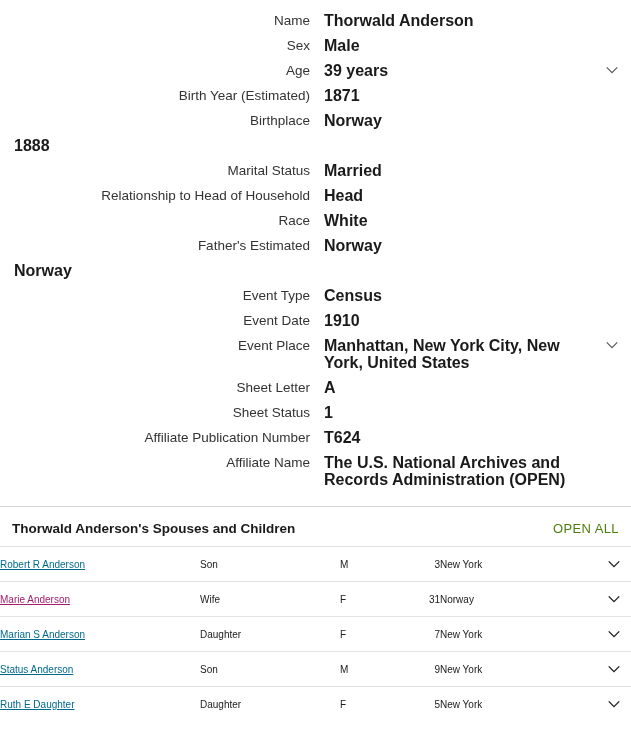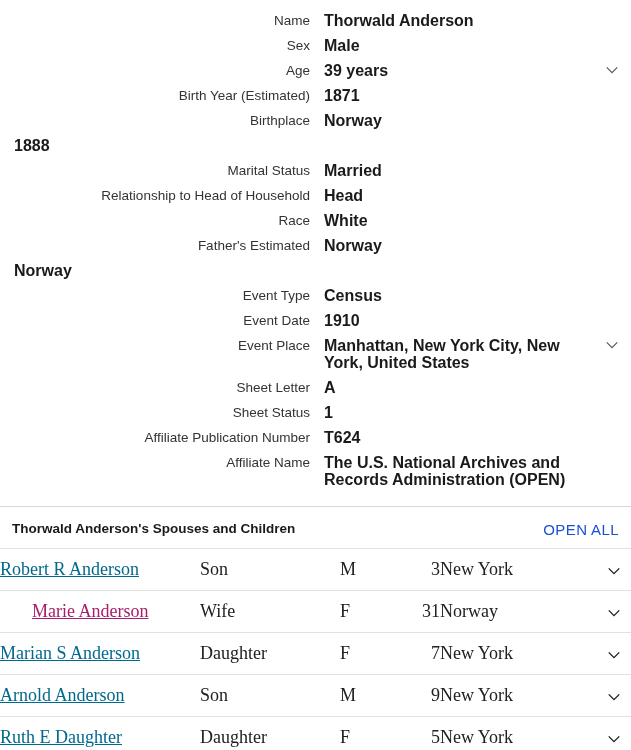--- a/index.html
+++ b/index.html
@@ -60,50 +60,48 @@
     align-items: flex-start;
     justify-content: space-between;
     padding: 14px 12px 10px 12px;
   }
   .section-title {
     font-size: 13.5px;
     font-weight: bold;
     color: #1a1a1a;
   }
   .open-all {
-    font-size: 15px;
-    color: #1d4ed8;
+    font-size: 13px;
+    color: #4d7c0f;
     letter-spacing: 0.4px;
     cursor: pointer;
   }
   table.family {
     width: 100%;
     border-collapse: collapse;
   }
   table.family tr {
     border-top: 1px solid #e2e2e2;
   }
   table.family td {
     padding: 10px 0;
-    font-size: 18px;
+    font-size: 10px;
     color: #212121;
     vertical-align: middle;
-    font-family: Liberation Serif, serif;
   }
   td.name-cell {
     width: 200px;
     padding-left: 12px;
   }
   td.name-cell a {
     color: #00698c;
     text-decoration: underline;
   }
   td.name-cell a.highlight {
     color: #a51d6b;
-    margin-left: 32px;
   }
   td.rel-cell { width: 140px; }
   td.sex-cell { width: 40px; }
   td.age-cell { width: 60px; text-align: right; padding-right: 26px; }
   td.place-cell { }
   td.chev-cell {
     width: 34px;
     text-align: center;
     color: #00698c;
   }
@@ -228,21 +226,21 @@
         <td class="name-cell"><a href="#">Marian S Anderson</a></td>
         <td class="rel-cell">Daughter</td>
         <td class="sex-cell">F</td>
         <td class="age-cell">7</td>
         <td class="place-cell">New York</td>
         <td class="chev-cell"><svg viewBox="0 0 16 16" width="14" height="14" aria-hidden="true">
             <path d="M2 5 L8 11 L14 5" fill="none" stroke="currentColor" stroke-width="1.6"></path>
           </svg></td>
       </tr>
       <tr>
-        <td class="name-cell"><a href="#">Arnold Anderson</a></td>
+        <td class="name-cell"><a href="#">Status Anderson</a></td>
         <td class="rel-cell">Son</td>
         <td class="sex-cell">M</td>
         <td class="age-cell">9</td>
         <td class="place-cell">New York</td>
         <td class="chev-cell"><svg viewBox="0 0 16 16" width="14" height="14" aria-hidden="true">
             <path d="M2 5 L8 11 L14 5" fill="none" stroke="currentColor" stroke-width="1.6"></path>
           </svg></td>
       </tr>
       <tr>
         <td class="name-cell"><a href="#">Ruth E Daughter</a></td>

